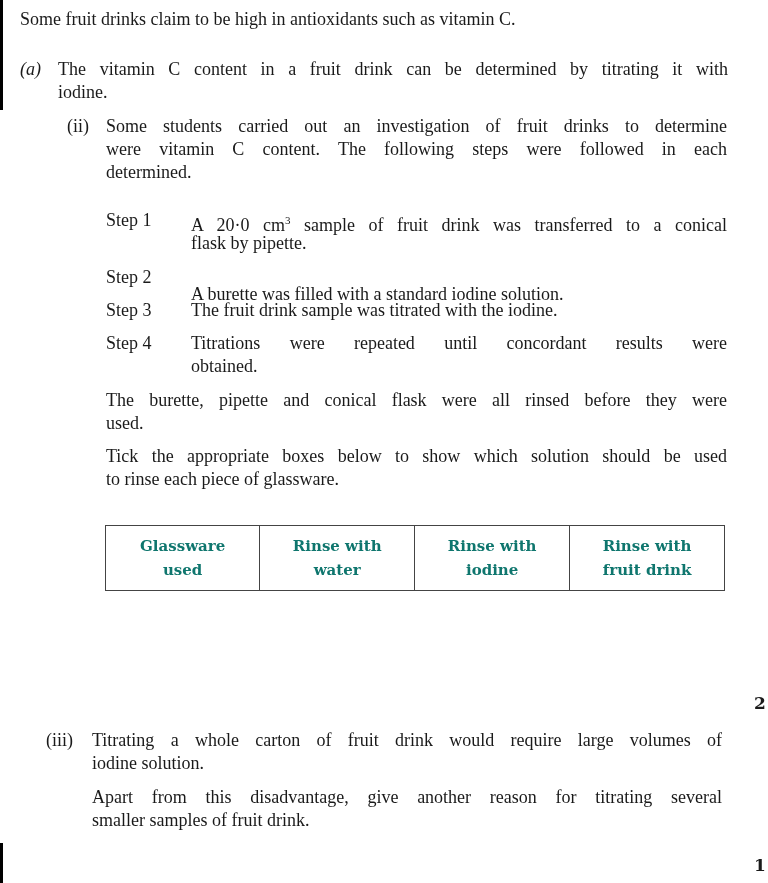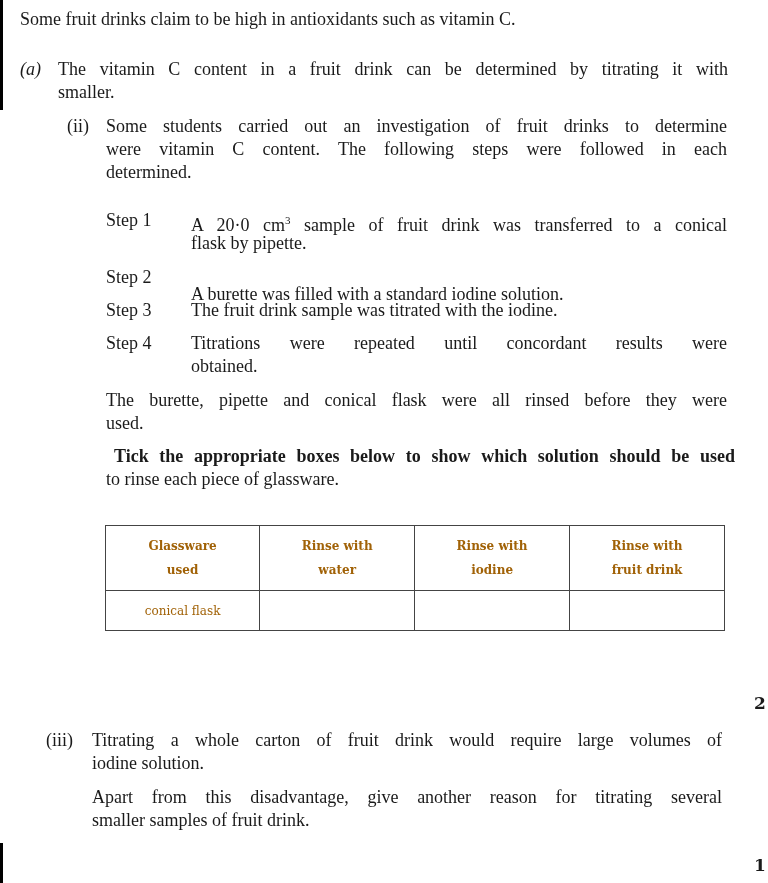--- a/index.html
+++ b/index.html
@@ -9,42 +9,42 @@
     color: #1a1a1a; font-size: 18px;
   }
   .abs { position: absolute; }
   .bar { background: #000; width: 3px; }
   .line { position: absolute; white-space: nowrap; line-height: 23px; }
   .just { text-align: justify; text-align-last: justify; white-space: normal; }
   .sup { font-size: 11px; vertical-align: 7px; }
   table.glass {
     position: absolute; left: 105px; top: 525px;
     border-collapse: collapse; width: 620px;
-    font-family: "DejaVu Serif", serif; font-size: 12px; color: #a16207;
+    font-family: "DejaVu Serif", serif; font-size: 15px; color: #0f766e;
   }
   table.glass th, table.glass td {
     border: 1.5px solid #444; text-align: center; padding: 0;
   }
   table.glass th { font-weight: bold; height: 64px; line-height: 24px; }
   table.glass td { height: 39px; }
   table.glass .c0 { width: 154px; }
   table.glass .c { width: 155px; }
   .marks { position: absolute; font-family: "DejaVu Serif", serif; font-size: 17px; font-weight: bold; }
 </style>
 </head>
 <body>
 
 <div class="abs bar" style="left:0;top:0;height:110px;"></div>
 <div class="abs bar" style="left:0;top:843px;height:40px;"></div>
 
 <div class="line" style="left:20px;top:8px;">Some fruit drinks claim to be high in antioxidants such as vitamin C.</div>
 
 <div class="line" style="left:20px;top:58px;font-style:italic;">(a)</div>
 <div class="line just" style="left:58px;top:58px;width:670px;">The vitamin C content in a fruit drink can be determined by titrating it with</div>
-<div class="line" style="left:58px;top:81px;">smaller.</div>
+<div class="line" style="left:58px;top:81px;">iodine.</div>
 
 <div class="line" style="left:67px;top:115px;">(ii)</div>
 <div class="line just" style="left:106px;top:115px;width:621px;">Some students carried out an investigation of fruit drinks to determine</div>
 <div class="line just" style="left:106px;top:138px;width:621px;">were vitamin C content.  The following steps were followed in each</div>
 <div class="line" style="left:106px;top:161px;">determined.</div>
 
 <div class="line" style="left:106px;top:209px;">Step 1</div>
 <div class="line just" style="left:191px;top:209px;width:536px;">
   <span>A 20·0 cm</span><span class="sup">3</span><span> sample of fruit drink was transferred to a conical</span>
 </div>
@@ -56,39 +56,33 @@
 <div class="line" style="left:106px;top:299px;">Step 3</div>
 <div class="line" style="left:191px;top:299px;">The fruit drink sample was titrated with the iodine.</div>
 
 <div class="line" style="left:106px;top:332px;">Step 4</div>
 <div class="line just" style="left:191px;top:332px;width:536px;">Titrations were repeated until concordant results were</div>
 <div class="line" style="left:191px;top:355px;">obtained.</div>
 
 <div class="line just" style="left:106px;top:389px;width:621px;">The burette, pipette and conical flask were all rinsed before they were</div>
 <div class="line" style="left:106px;top:412px;">used.</div>
 
-<div class="line just" style="left:114px;top:445px;width:621px;font-weight:bold;">Tick the appropriate boxes below to show which solution should be used</div>
+<div class="line just" style="left:106px;top:445px;width:621px;">Tick the appropriate boxes below to show which solution should be used</div>
 <div class="line" style="left:106px;top:468px;">to rinse each piece of glassware.</div>
 
 <table class="glass">
   <thead>
     <tr>
       <th class="c0"><span>Glassware</span><br><span>used</span></th>
       <th class="c"><span>Rinse with</span><br><span>water</span></th>
       <th class="c"><span>Rinse with</span><br><span>iodine</span></th>
       <th class="c"><span>Rinse with</span><br><span>fruit drink</span></th>
     </tr>
   </thead>
   <tbody>
-    <tr>
-      <td>conical flask</td>
-      <td></td>
-      <td></td>
-      <td></td>
-    </tr>
   </tbody>
 </table>
 
 <div class="marks" style="left:754px;top:693px;">2</div>
 
 <div class="line" style="left:46px;top:729px;">(iii)</div>
 <div class="line just" style="left:92px;top:729px;width:630px;">Titrating a whole carton of fruit drink would require large volumes of</div>
 <div class="line" style="left:92px;top:752px;">iodine solution.</div>
 <div class="line just" style="left:92px;top:786px;width:630px;">Apart from this disadvantage, give another reason for titrating several</div>
 <div class="line" style="left:92px;top:809px;">smaller samples of fruit drink.</div>

